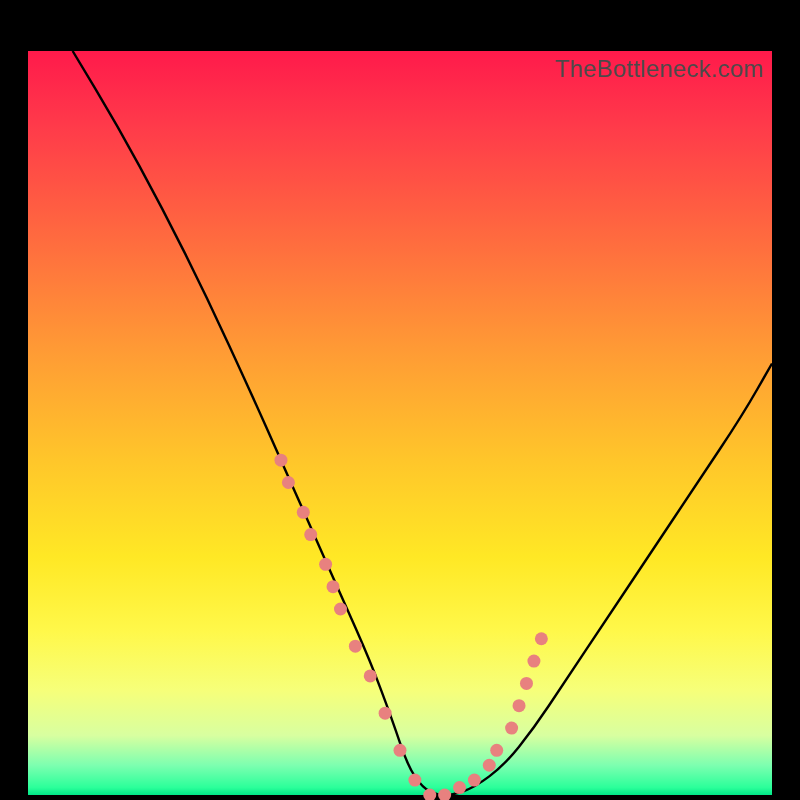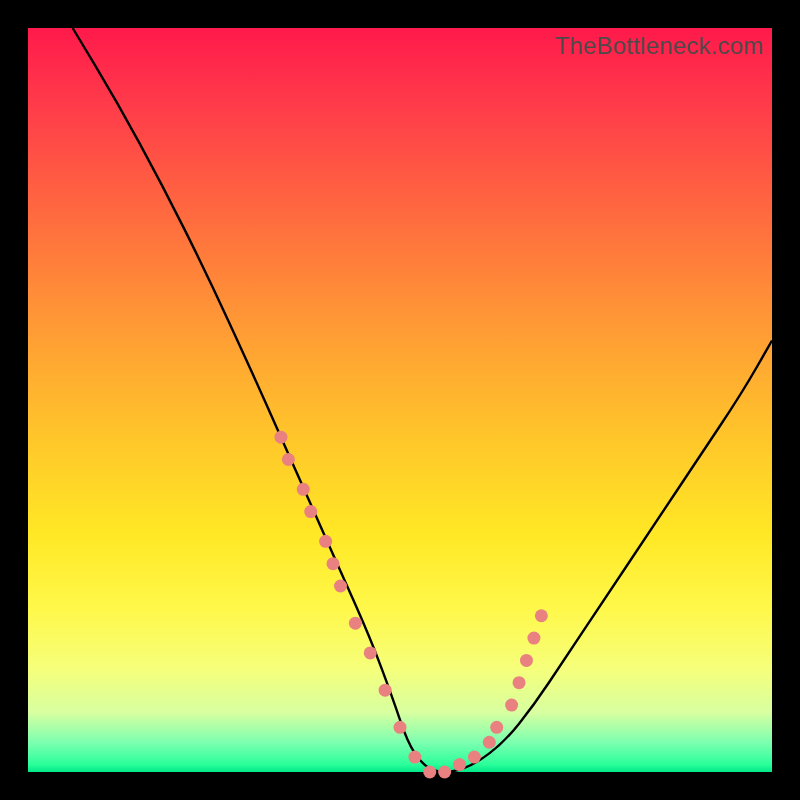--- a/index.html
+++ b/index.html
@@ -9,20 +9,21 @@
     height: 800px;
     background: #000;
     overflow: hidden;
     font-family: Arial, Helvetica, sans-serif;
   }
   .frame {
     position: relative;
     width: 800px;
     height: 720px;
     background: #000;
+    margin-top: 23px;
   }
   .plot-area {
     position: absolute;
     left: 28px;
     top: 28px;
     width: 744px;
     height: 744px;
     
     background: linear-gradient(to bottom,
       #ff1a4b 0%,

